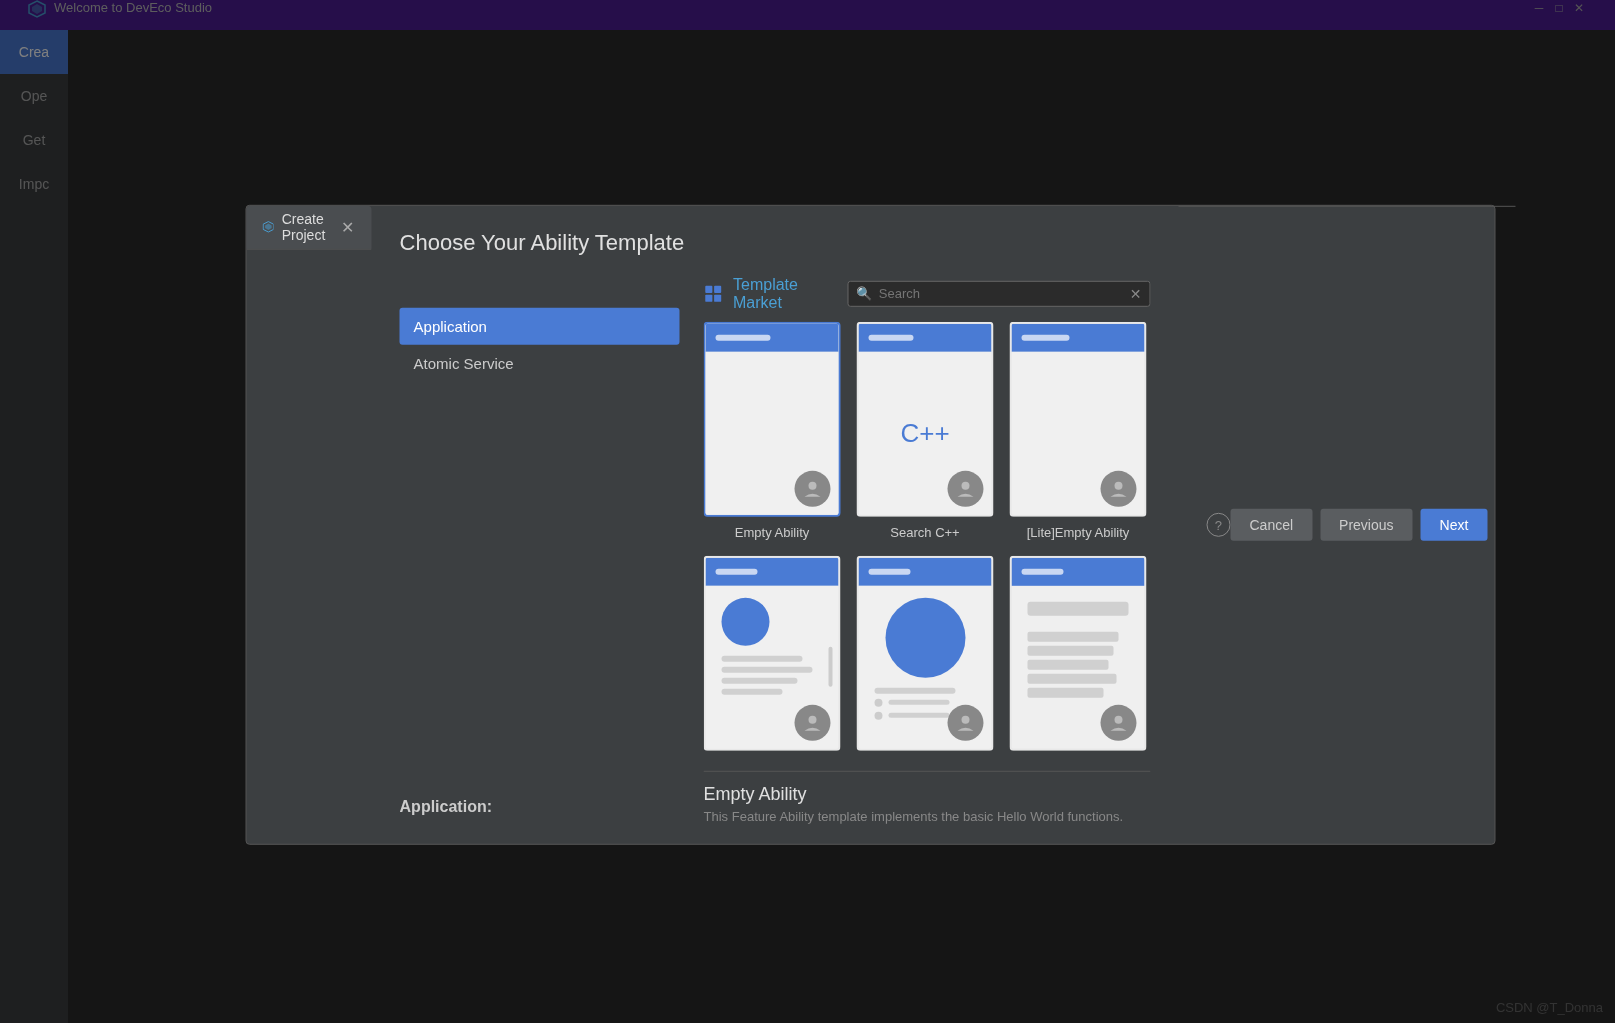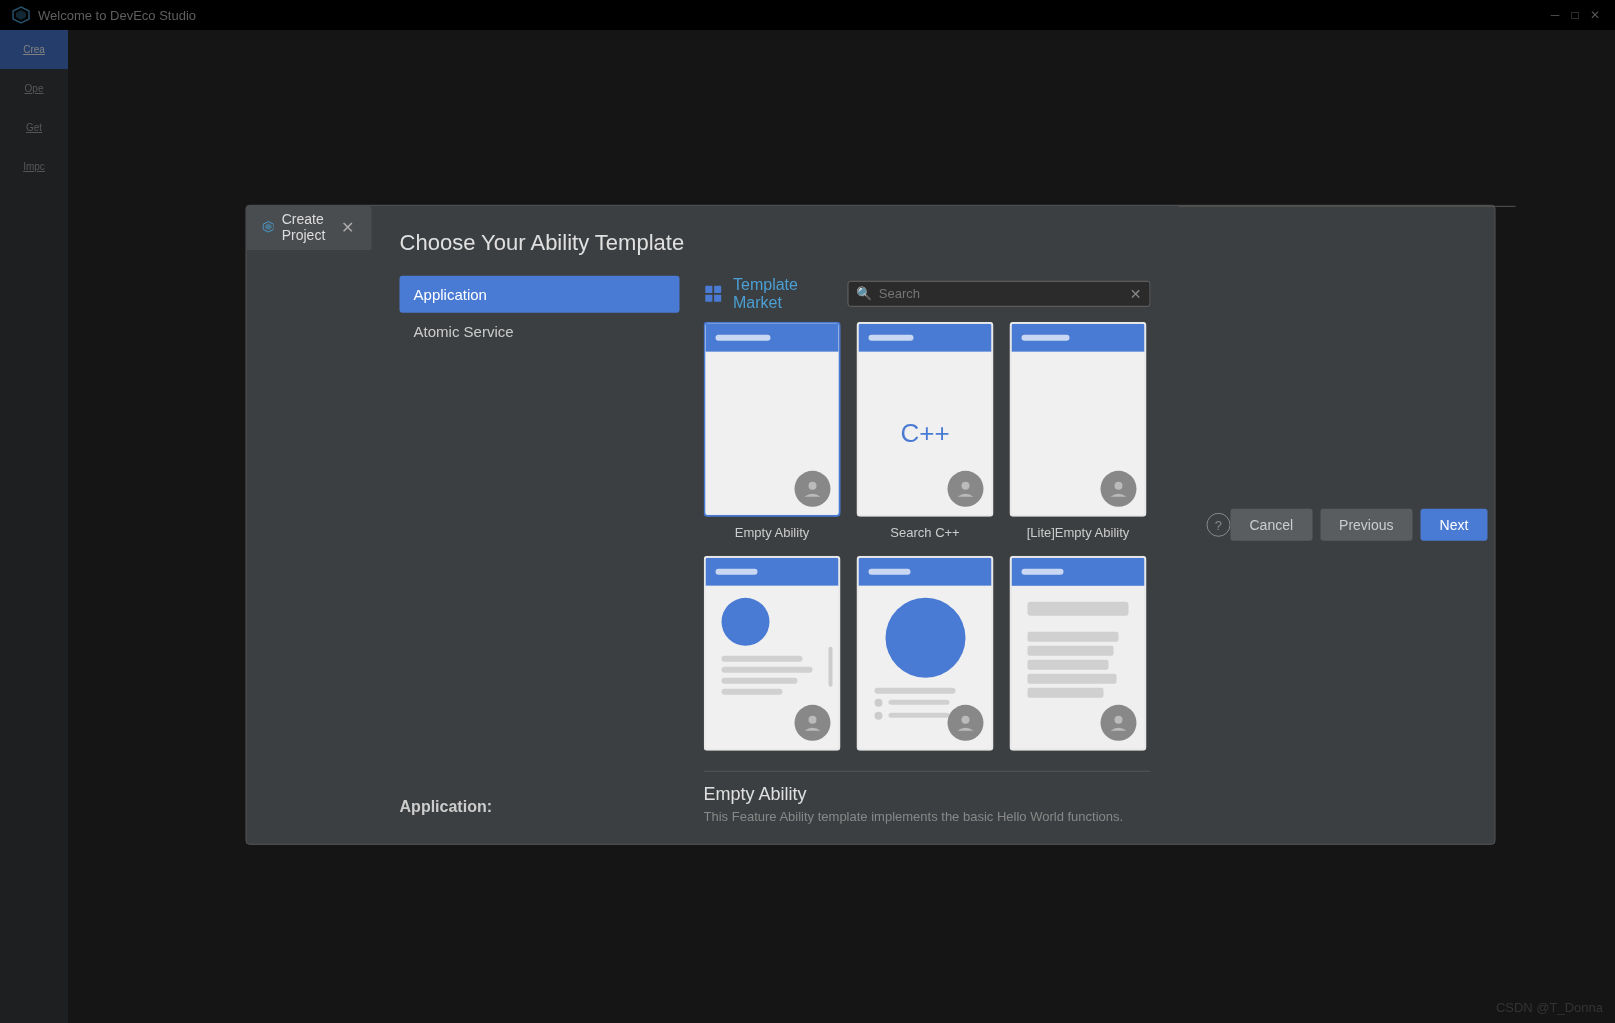--- a/index.html
+++ b/index.html
@@ -15,24 +15,23 @@
     
     .ide-bg {
       position: absolute;
       top: 0; left: 0;
       width: 100%; height: 100%;
       background: #2b2b2b;
     }
 
     .ide-titlebar {
       height: 30px;
-      background: #000000;
-      display: flex;
-      align-items: center;
-      padding: 0 12px;
+      background: #4c1d95;
+      display: flex;
+      padding: 0 28px;
       gap: 8px;
     }
 
     .ide-logo {
       width: 18px; height: 18px;
     }
 
     .ide-title-text {
       color: #bbb;
       font-size: 13px;
@@ -77,23 +76,22 @@
       align-items: center;
       gap: 2px;
     }
 
     .sidebar-item.active {
       background: #4a7bd4;
       color: white;
     }
 
     .sidebar-item-label {
-      font-size: 10px;
+      font-size: 14px;
       writing-mode: horizontal-tb;
-      text-decoration: underline;
     }
 
     
     .watermark {
       position: absolute;
       bottom: 8px;
       right: 12px;
       color: #666;
       font-size: 13px;
     }
@@ -170,20 +168,21 @@
       gap: 24px;
       flex: 1;
     }
 
     
     .left-panel {
       width: 280px;
       flex-shrink: 0;
       display: flex;
       flex-direction: column;
+      margin-top: 32px;
     }
 
     .category-list {
       display: flex;
       flex-direction: column;
       gap: 0;
       flex: 1;
     }
 
     .category-item {

